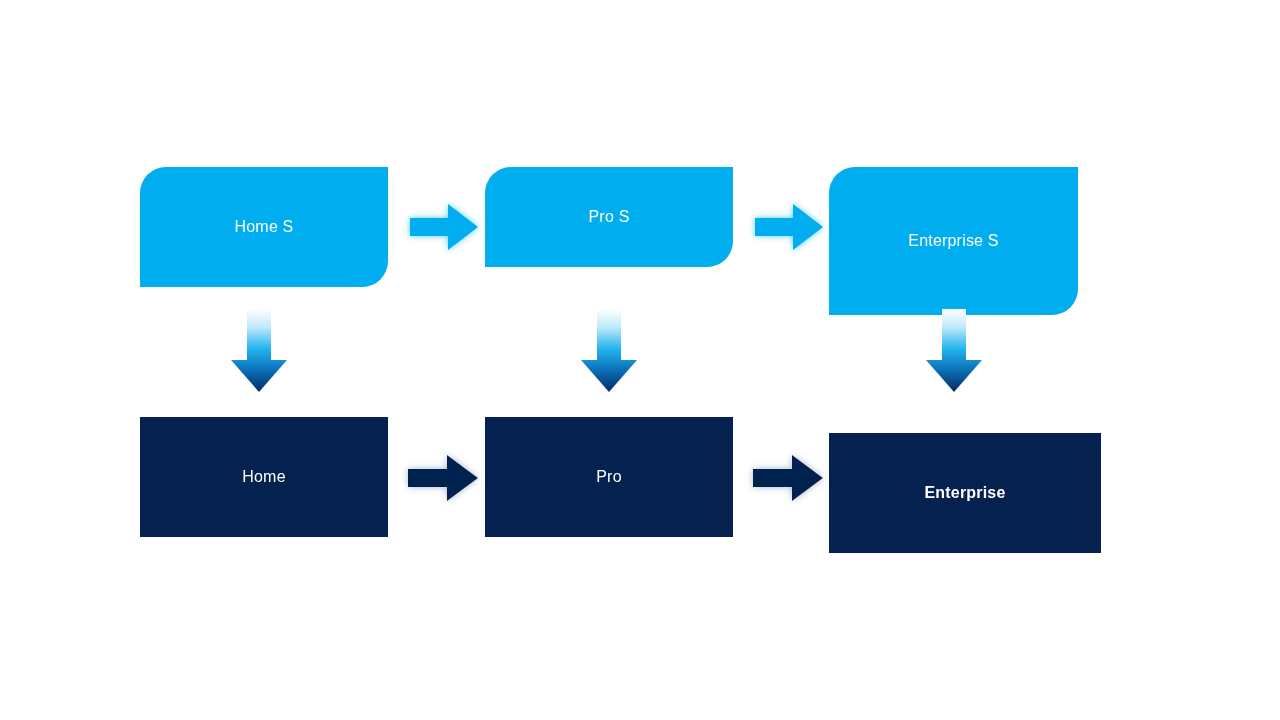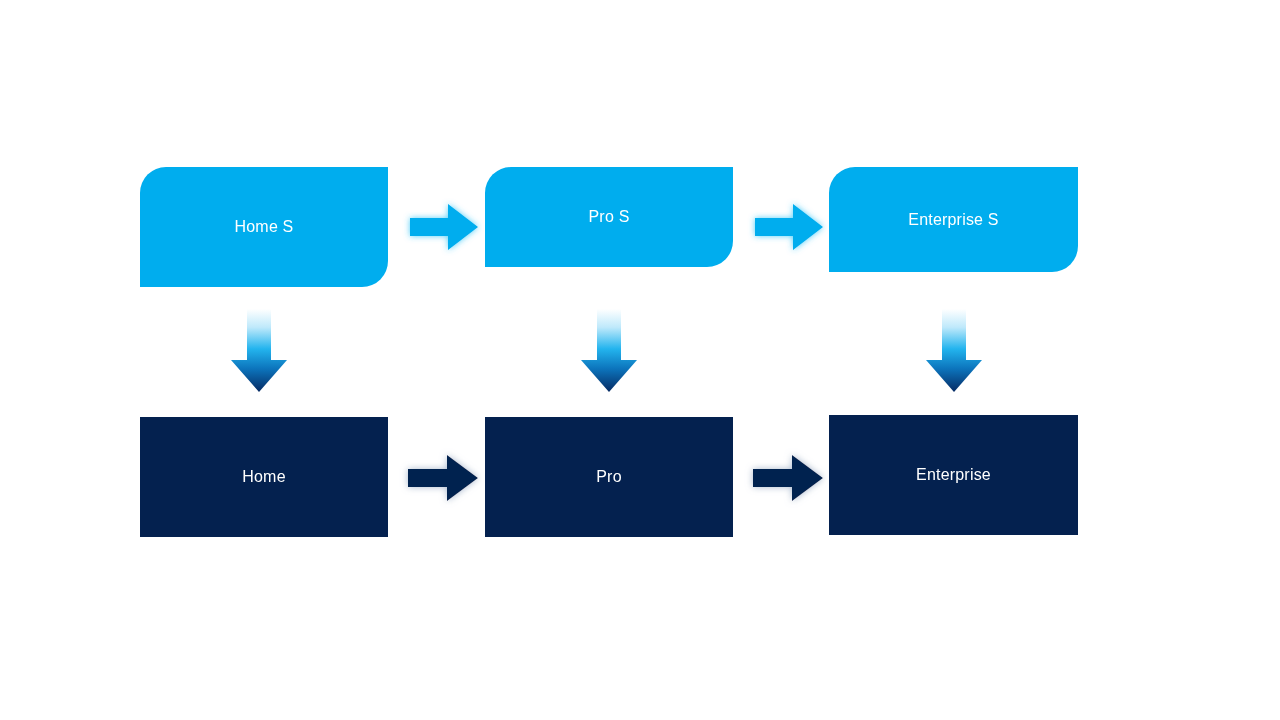--- a/index.html
+++ b/index.html
@@ -73,21 +73,21 @@
 <div id="canvas">
 
   <div class="node tier-s" style="left:140px; top:167px; width:248px; height:120px;">
     <span class="node-label">Home S</span>
   </div>
 
   <div class="node tier-s" style="left:485px; top:167px; width:248px; height:100px;">
     <span class="node-label">Pro S</span>
   </div>
 
-  <div class="node tier-s" style="left:829px; top:167px; width:249px; height:105px;">
+  <div class="node tier-s" style="left:829px; top:167px; width:249px; height:148px;">
     <span class="node-label">Enterprise S</span>
   </div>
 
   <div class="arrow" style="left:404px; top:198px; width:80px; height:58px;">
     <svg width="80" height="58" viewBox="0 0 80 58" xmlns="http://www.w3.org/2000/svg">
       <defs>
         <filter id="glowBlueA" x="-50%" y="-50%" width="200%" height="200%">
           <feGaussianBlur in="SourceAlpha" stdDeviation="3.2" result="b"></feGaussianBlur>
           <feFlood flood-color="#35C6F7" flood-opacity="0.85" result="c"></feFlood>
           <feComposite in="c" in2="b" operator="in" result="g"></feComposite>
@@ -164,21 +164,21 @@
   </div>
 
   <div class="node tier-base" style="left:485px; top:417px; width:248px; height:120px;">
     <span class="node-label">Pro</span>
   </div>
 
   <div class="node tier-base" style="left:140px; top:417px; width:248px; height:120px;">
     <span class="node-label">Home</span>
   </div>
 
-  <div class="node tier-base" style="left:829px; top:415px; width:249px; height:120px;">
+  <div class="node tier-base" style="left:829px; top:433px; width:272px; height:120px;font-weight:bold;">
     <span class="node-label">Enterprise</span>
   </div>
 
   <div class="arrow" style="left:400px; top:449px; width:84px; height:58px;">
     <svg width="84" height="58" viewBox="0 0 84 58" xmlns="http://www.w3.org/2000/svg">
       <defs>
         <filter id="glowNavyA" x="-60%" y="-60%" width="220%" height="220%">
           <feGaussianBlur in="SourceAlpha" stdDeviation="3.6" result="b"></feGaussianBlur>
           <feFlood flood-color="#9FB0C8" flood-opacity="0.9" result="c"></feFlood>
           <feComposite in="c" in2="b" operator="in" result="g"></feComposite>

